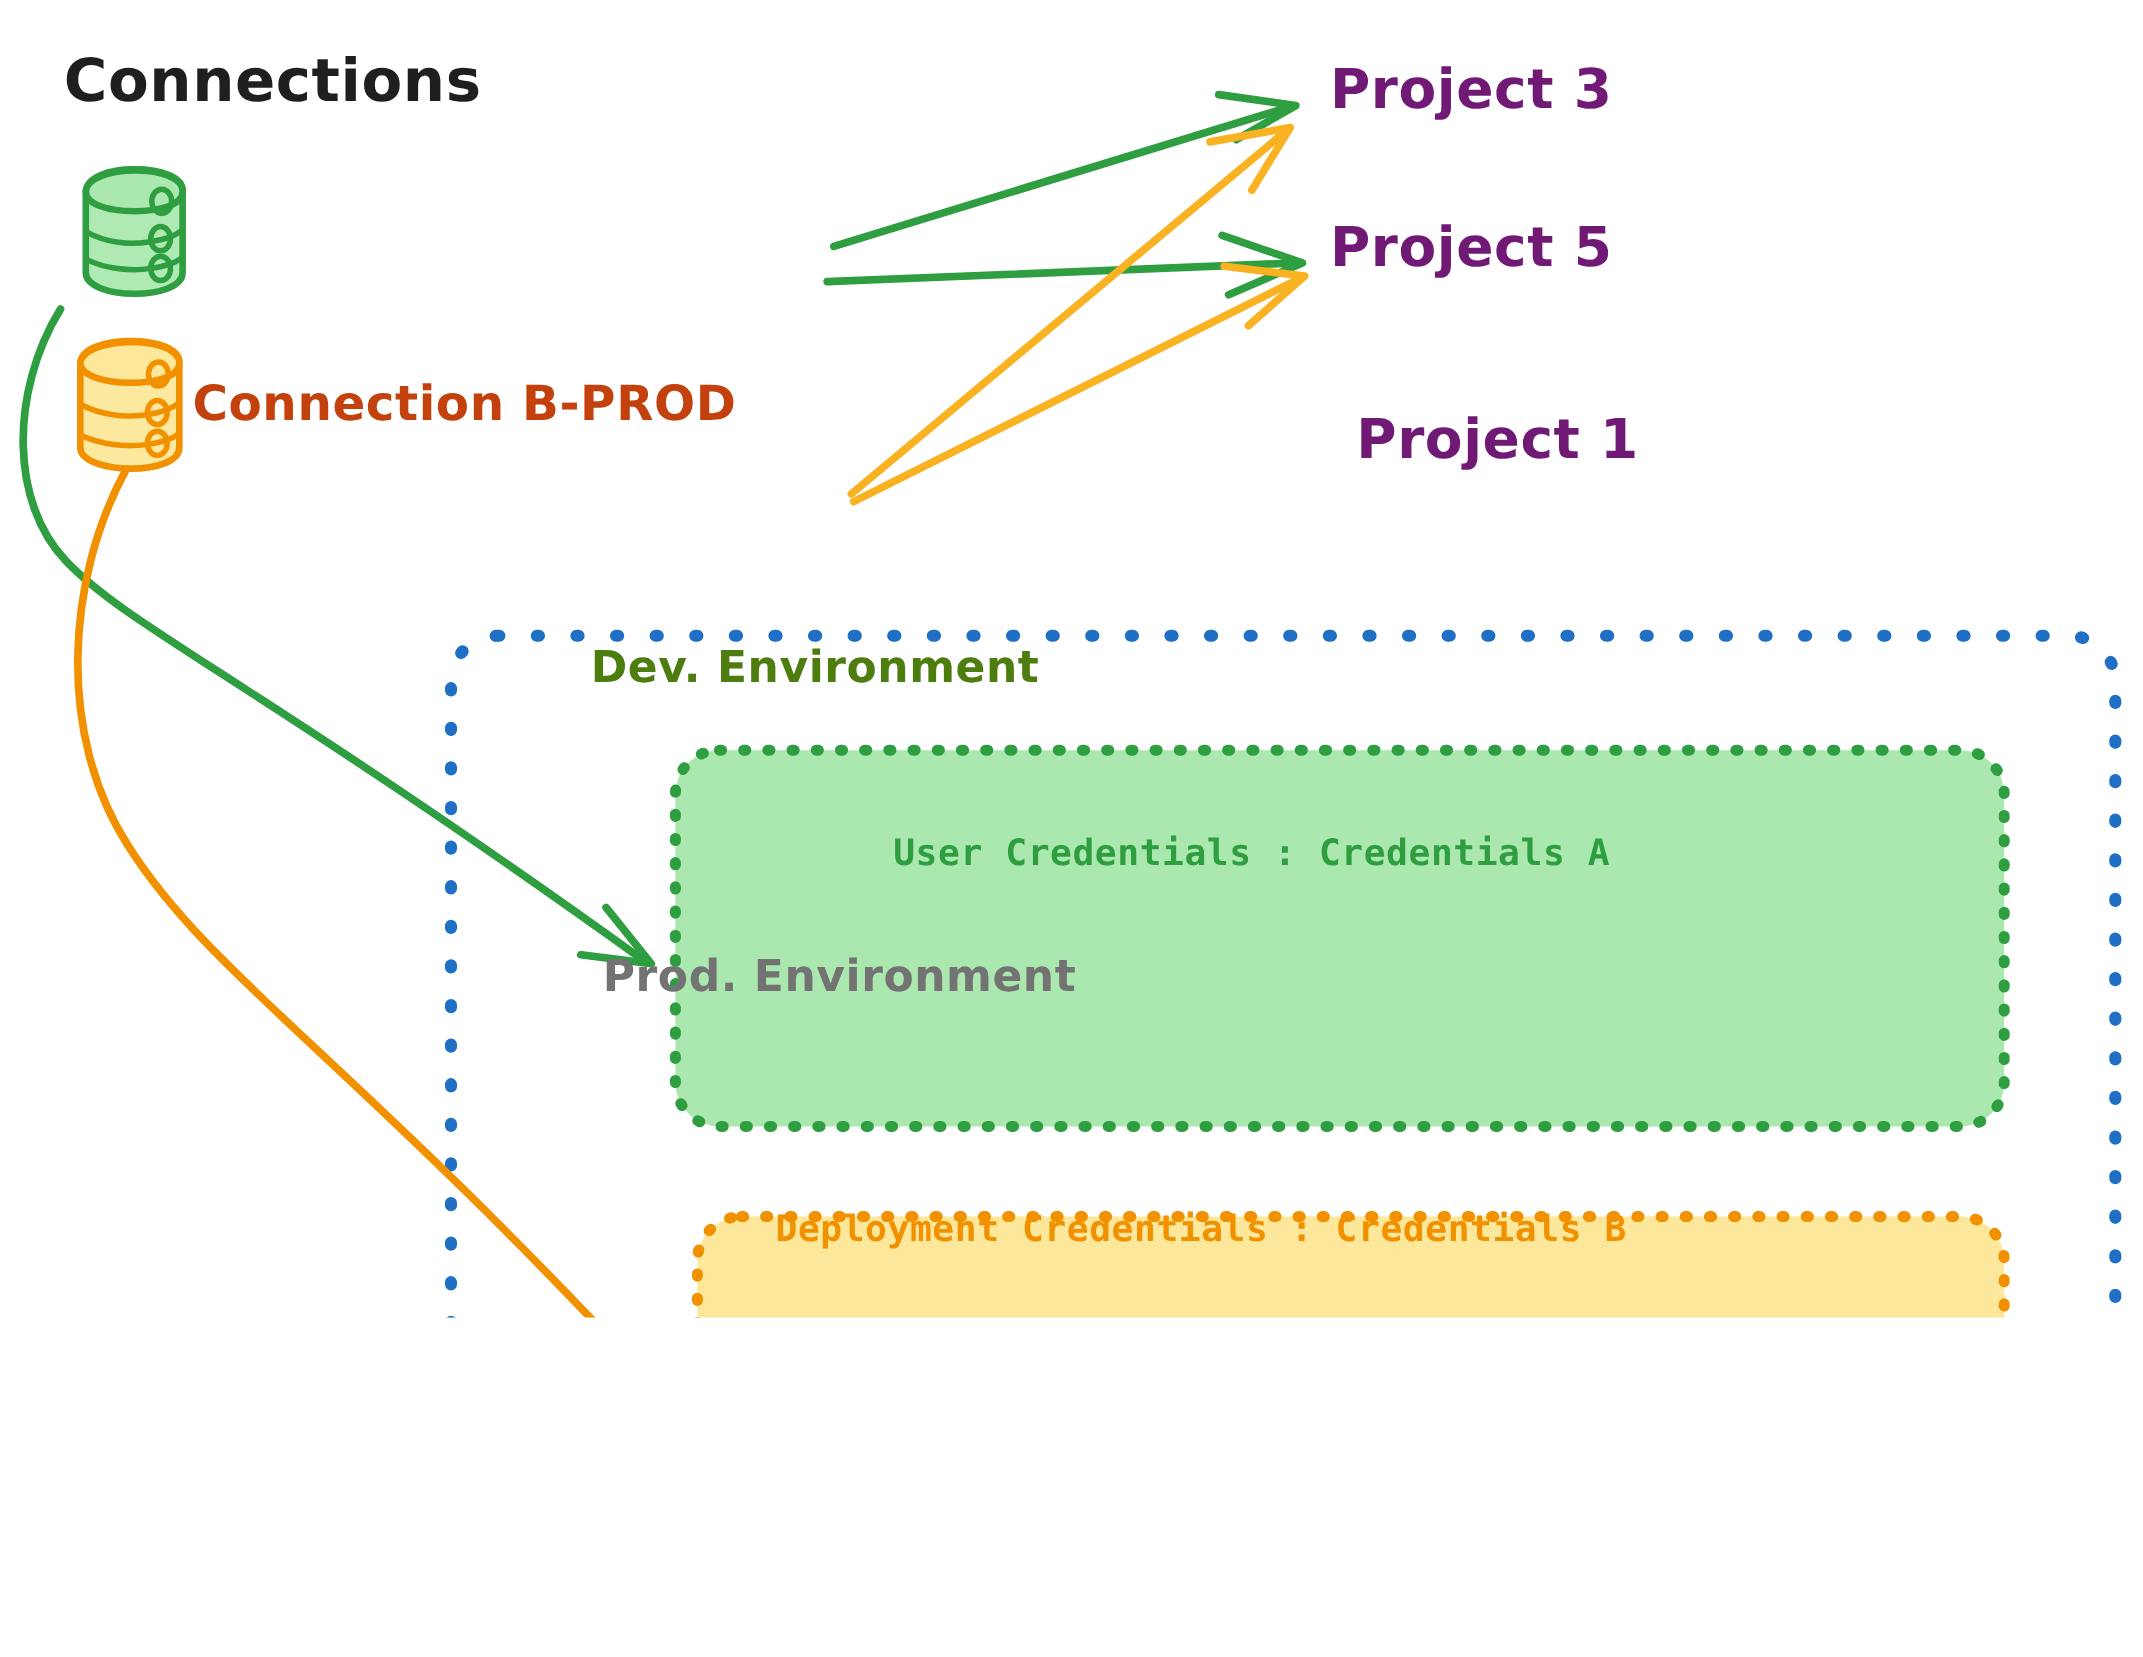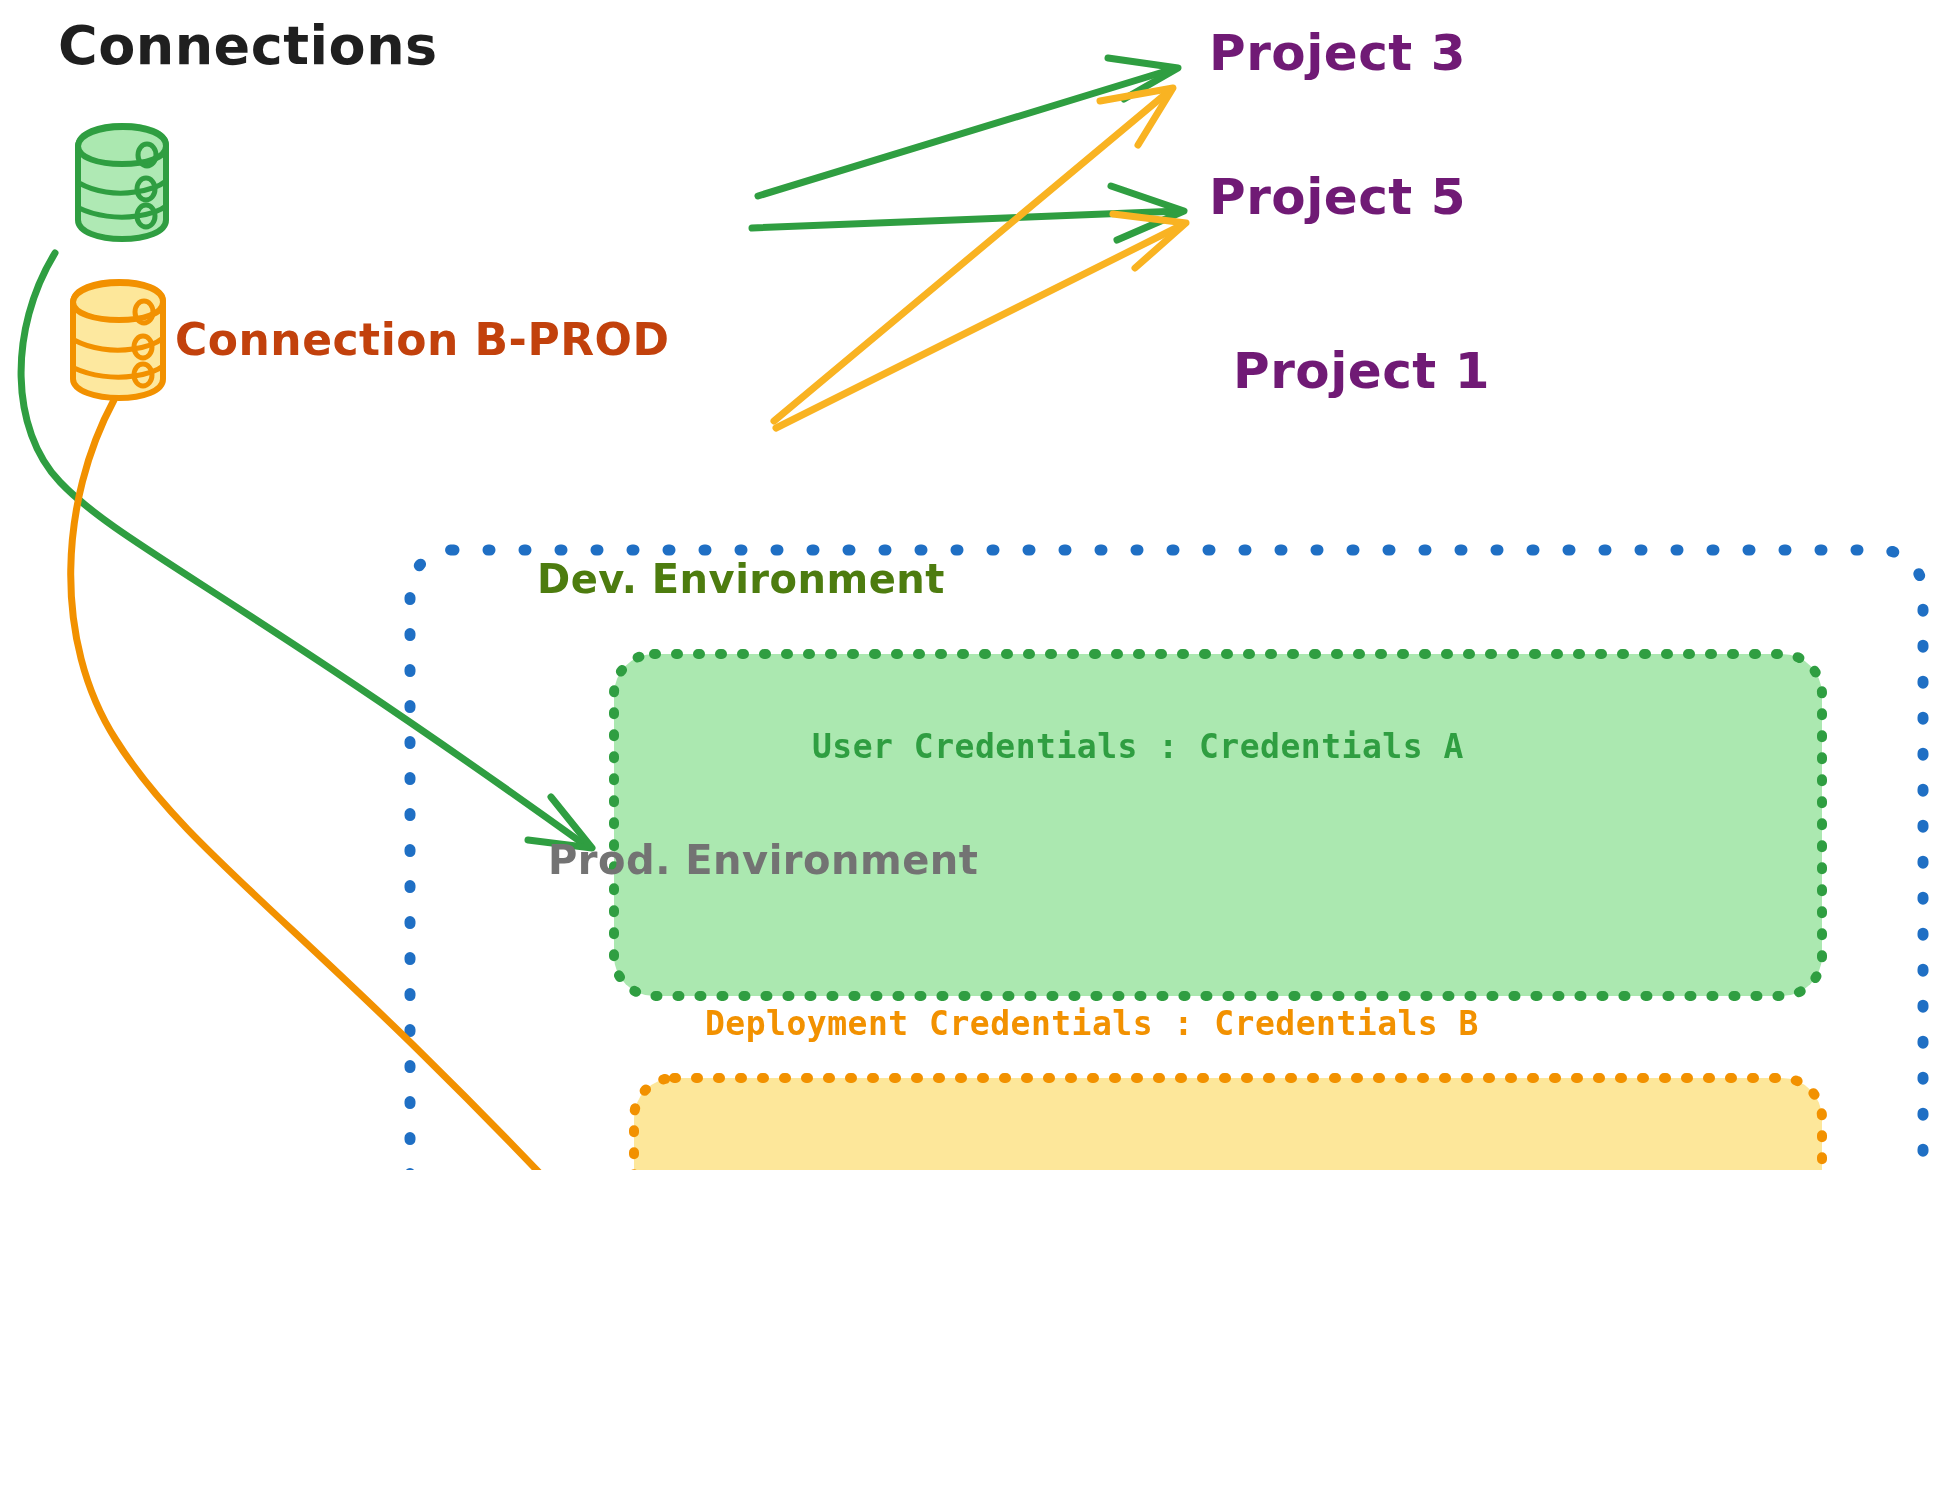--- a/index.html
+++ b/index.html
@@ -7,20 +7,21 @@
     padding: 0;
     background: #ffffff;
   }
   #canvas {
     position: relative;
     width: 1948px;
     height: 1170px;
     background: #ffffff;
     overflow: hidden;
     font-family: "DejaVu Sans", sans-serif;
+    margin-top: 28px;
   }
   #svg-layer {
     position: absolute;
     left: 0; top: 0;
     width: 1948px;
     height: 1506px;
   }
   .hand {
     font-family: "DejaVu Sans", sans-serif;
     font-weight: 700;
@@ -74,21 +75,21 @@
     color: #2f9e41;
   }
   #env-prod-title {
     left: 548px;
     top: 837px;
     font-size: 40px;
     color: #737373;
   }
   #env-prod-cred {
     left: 705px;
-    top: 1004px;
+    top: 1069px;
     font-size: 33px;
     color: #f29100;
   }
 </style>
 </head>
 <body>
 
 <div id="canvas">
 
   <svg id="svg-layer" viewBox="0 0 1948 1506">

